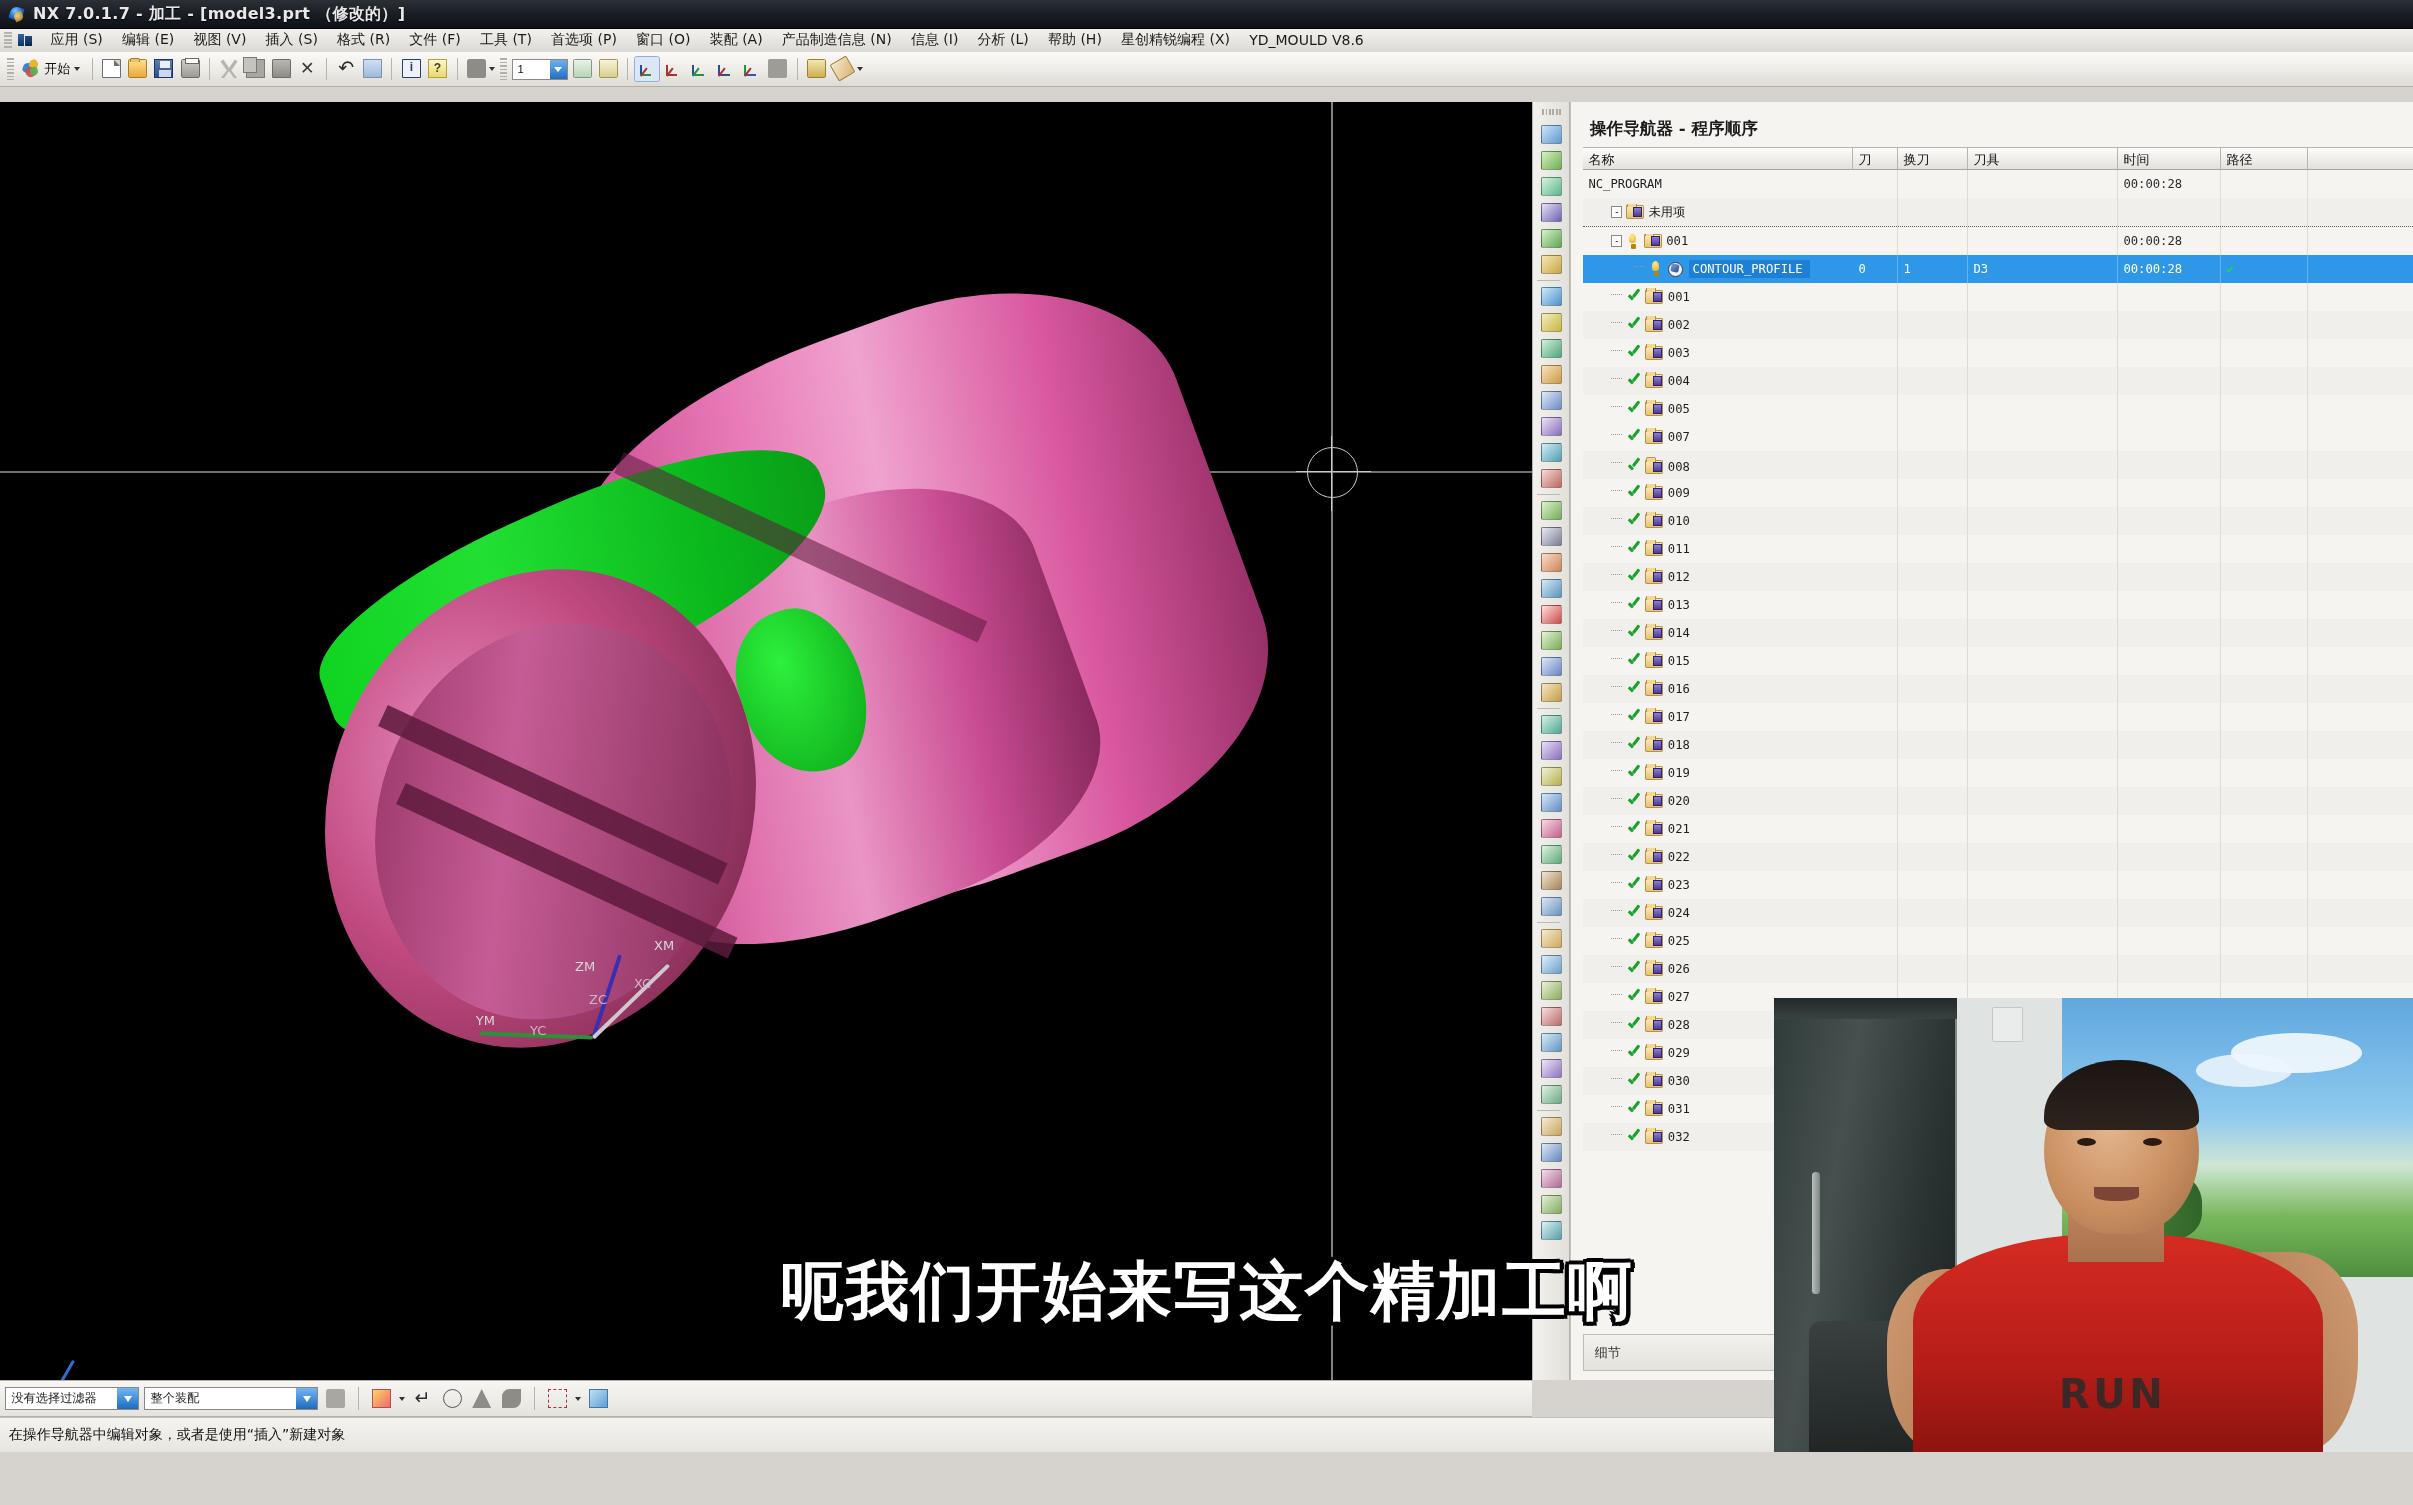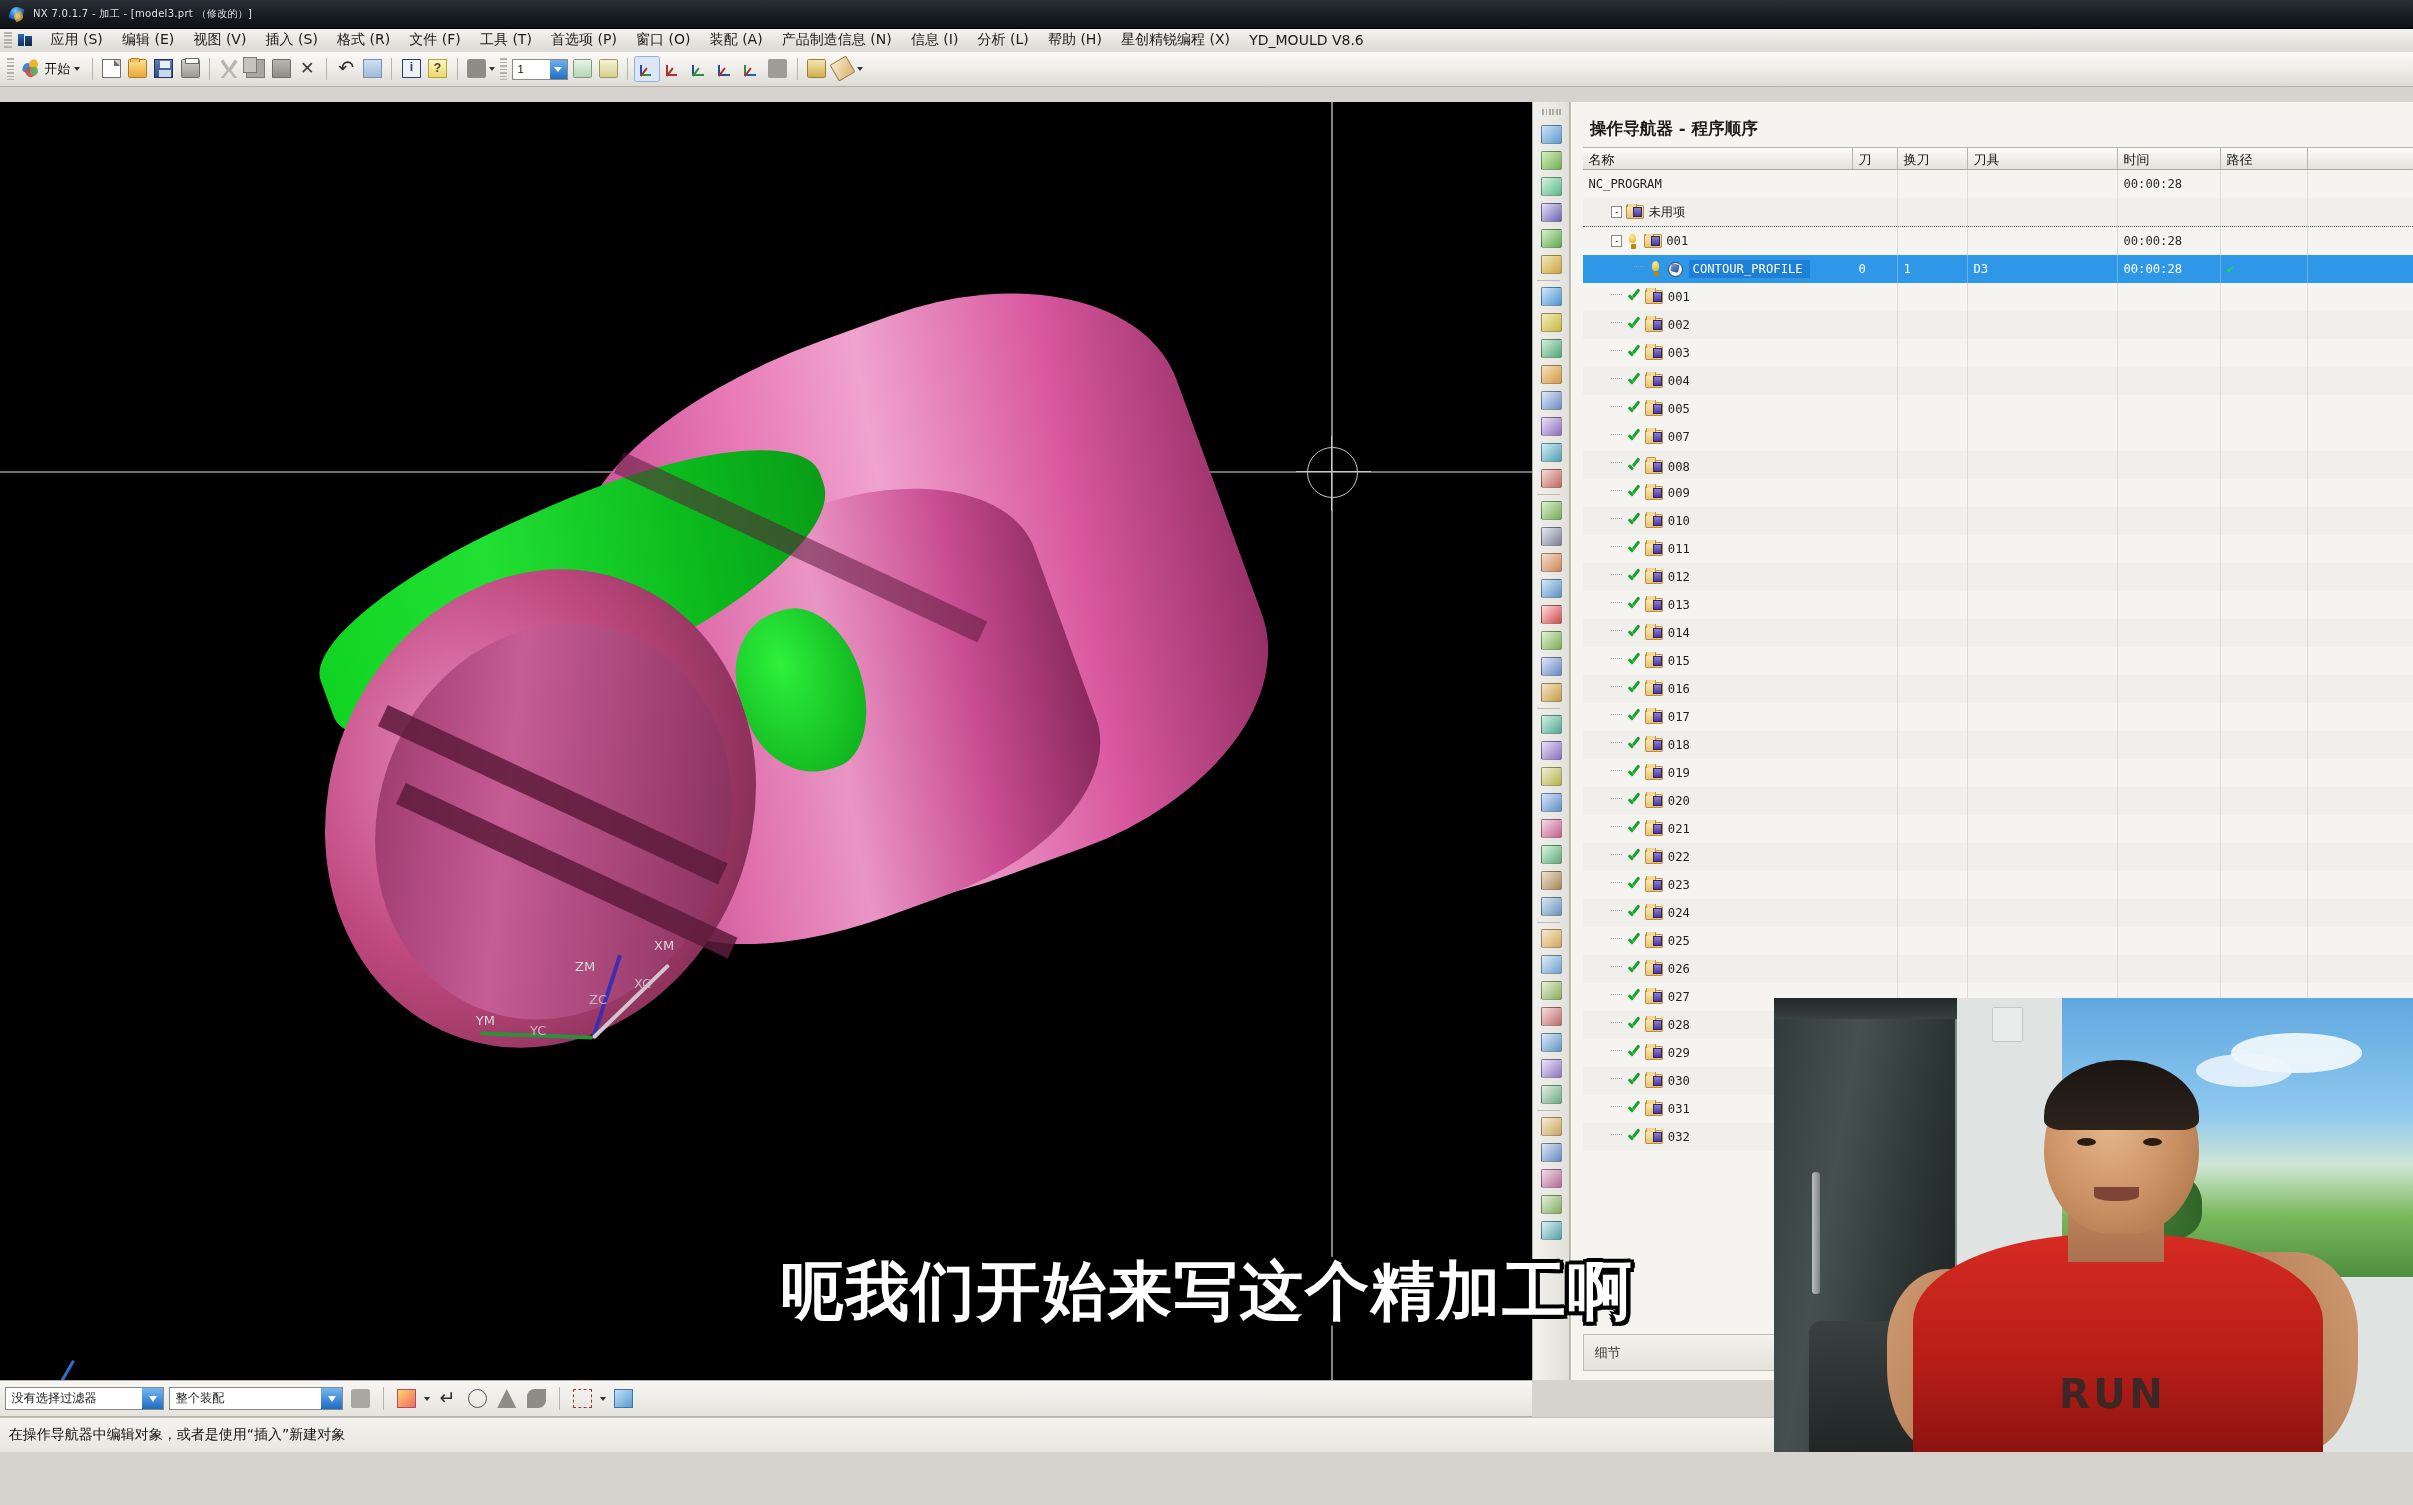--- a/index.html
+++ b/index.html
@@ -32,24 +32,25 @@
     border-radius:50% 10% 50% 10%;
     transform: rotate(18deg);
   }
   .tb-icon .sw2 {
     position:absolute; left:7px; top:7px; width:8.7px;height:8.7px;
     background: radial-gradient(circle at 40% 40%, #ffe08a 0%, #d79a20 70%);
     border-radius:50% 10% 50% 10%;
     transform: rotate(-25deg); opacity:.85;
   }
   .titlebar .title-text {
-    color:#e8e8e8; font-size:10px; letter-spacing:0.3px;
+    color:#e8e8e8; font-size:16px; letter-spacing:0.3px;
     text-shadow:0 0.9px 0.9px #000;
     font-family:"DejaVu Sans","Liberation Sans",sans-serif;
     white-space:nowrap;
+    font-weight:bold;
   }
 
   
   .menubar {
     position:absolute; left:0; top:29px; width:2413px; height:23.5px;
     background: linear-gradient(180deg,#f3f2ef 0%, #e6e4df 55%, #dcdad4 100%);
     display:flex; align-items:center;
     border-bottom:0.9px solid #b9b6ae;
     padding-left:3.5px;
   }
@@ -1253,21 +1254,21 @@
           <div class="cell c6 greenpath" style="width: 87px;"></div>
         </div>
       </div>
 
     <div class="onav-detail">
       <span>细节</span>
     </div>
   </div>
 
   <div class="selbar">
-    <div class="sel-combo" style="width:159px">
+    <div class="sel-combo" style="width:134px">
       <span class="val">没有选择过滤器</span>
       <span class="arw">
           <i></i>
         </span>
     </div>
     <div class="sel-combo" style="width:174px">
       <span class="val">整个装配</span>
       <span class="arw">
           <i></i>
         </span>

